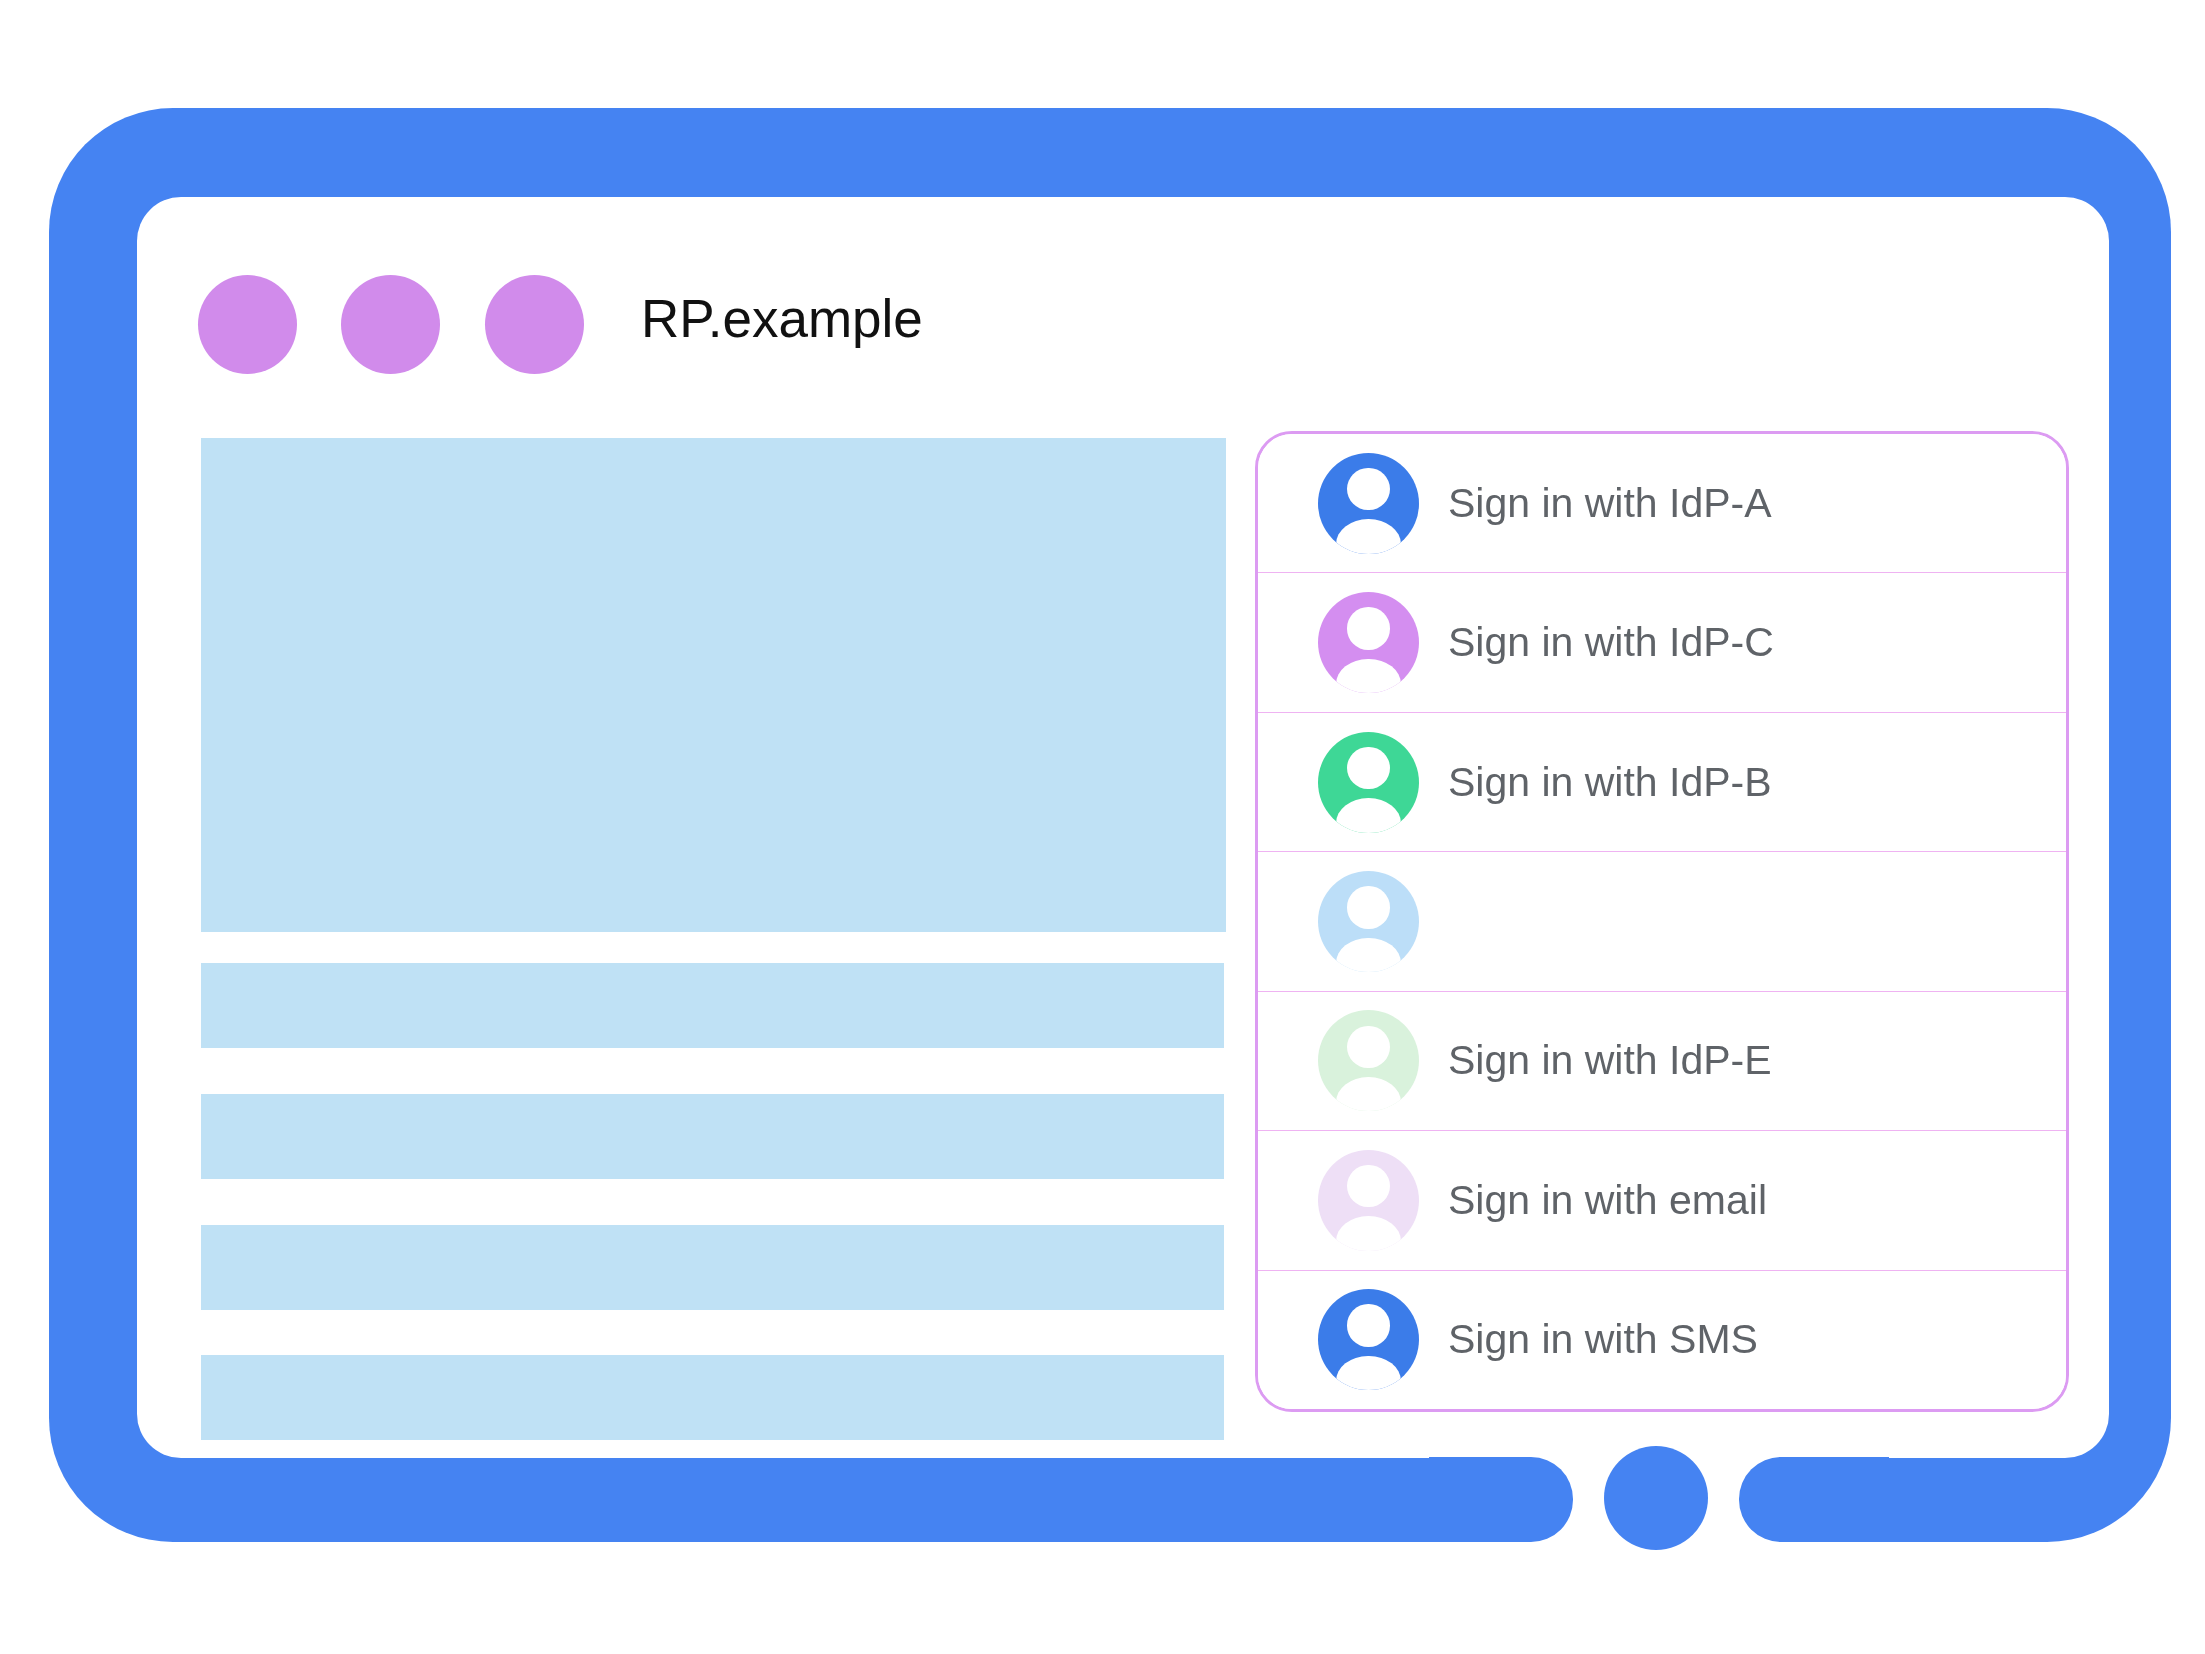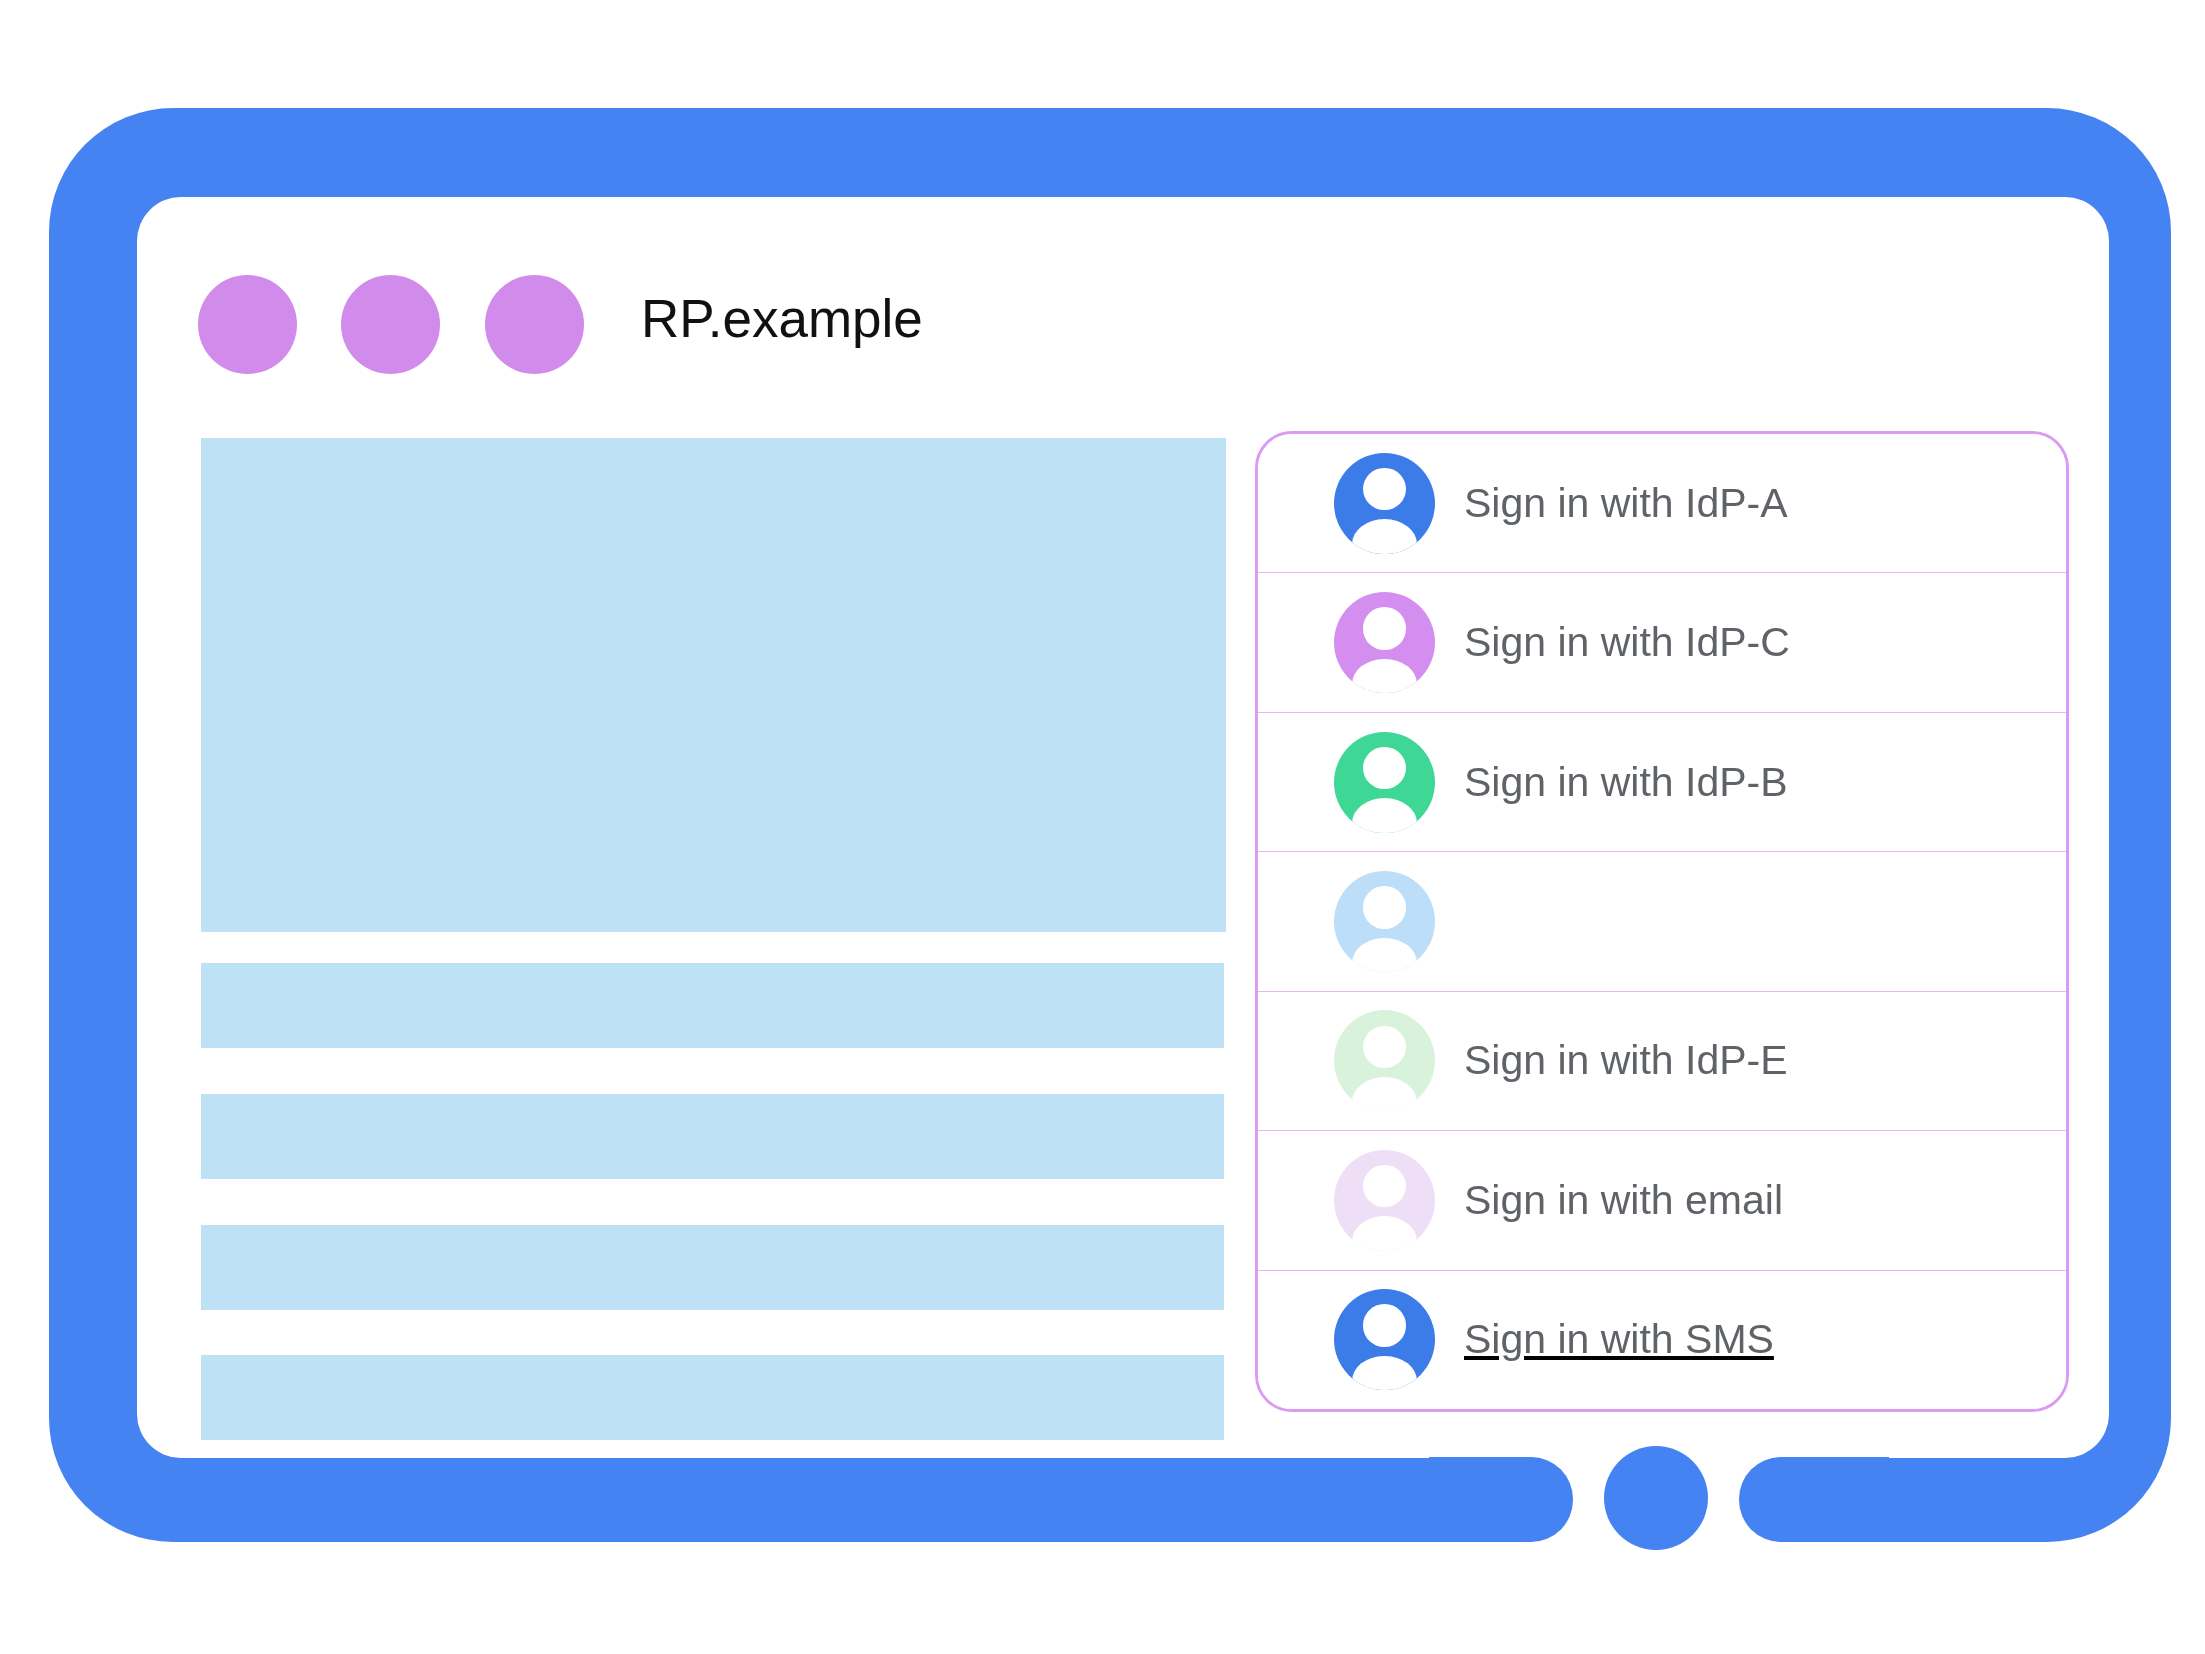--- a/index.html
+++ b/index.html
@@ -63,26 +63,26 @@
     border: 3.5px solid #DC9BF2;
     border-radius: 37px;
     display: flex;
     flex-direction: column;
     overflow: hidden;
   }
   .row {
     flex: 1 1 0;
     display: flex;
     align-items: center;
-    padding-left: 76px;
+    padding-left: 60px;
     box-sizing: border-box;
     border-bottom: 1.8px solid #EFB3F2;
     background: #ffffff;
   }
-  .row:last-child { border-bottom: none; text-decoration: underline; }
+  .row:last-child { border-bottom: none; }
   .avatar {
     position: relative;
     width: 101px; height: 101px;
     border-radius: 50%;
     overflow: hidden;
     flex: 0 0 auto;
     display: block;
   }
   .avatar .head {
     position: absolute;

